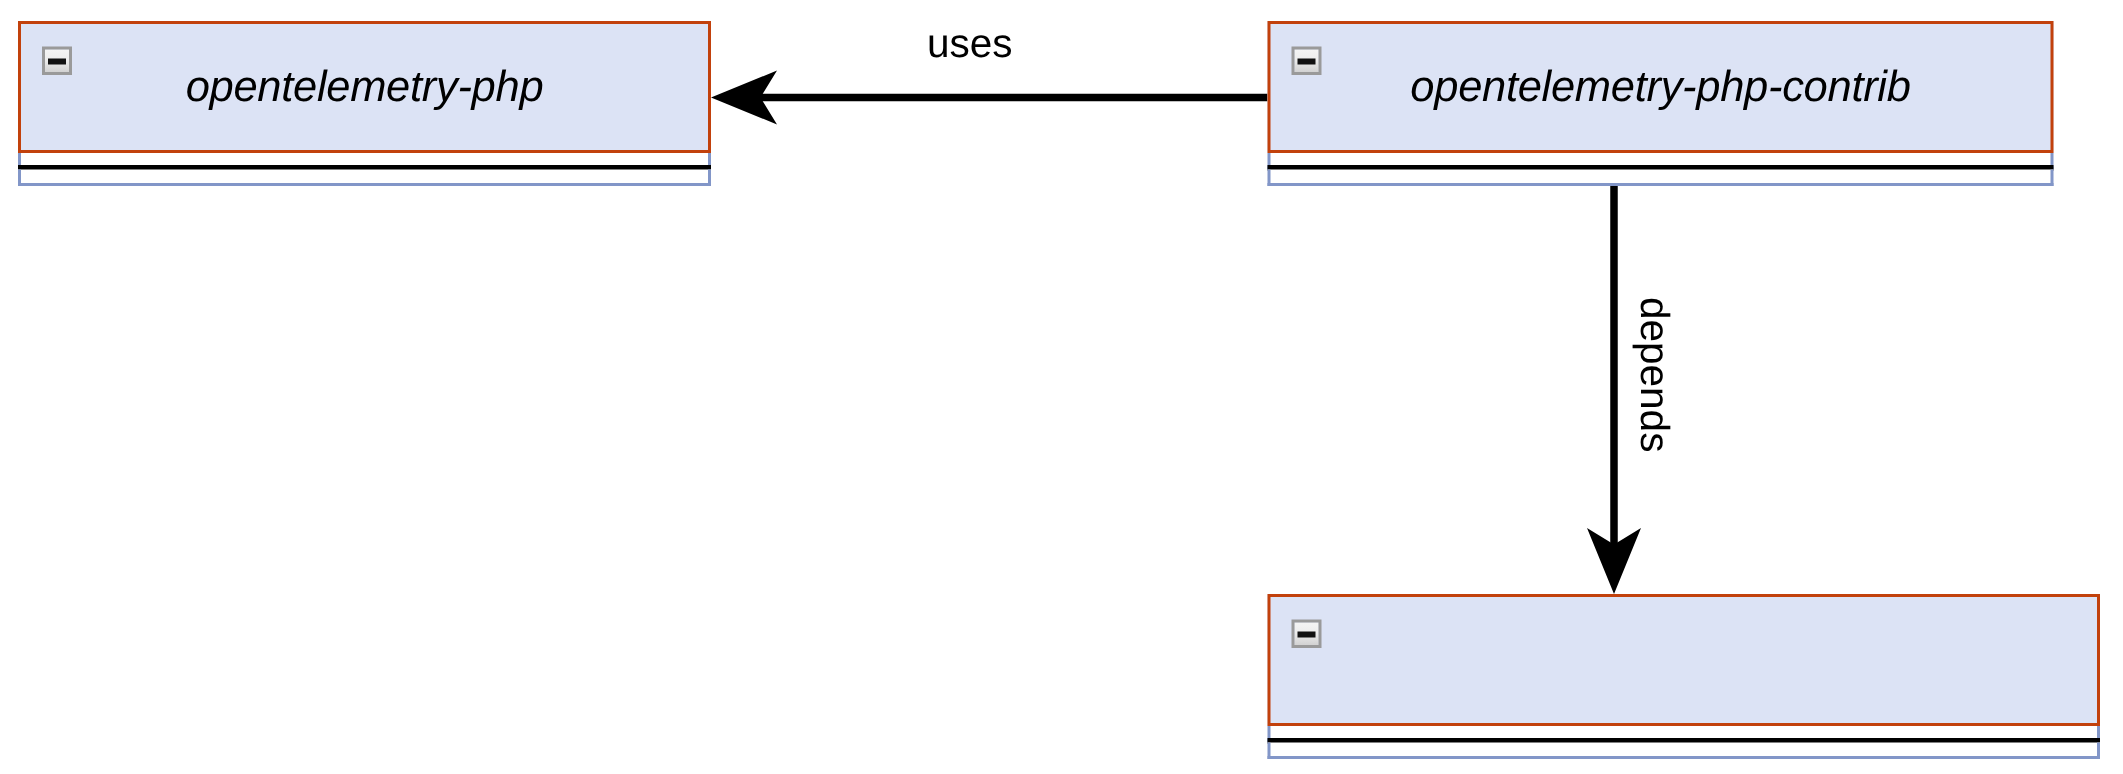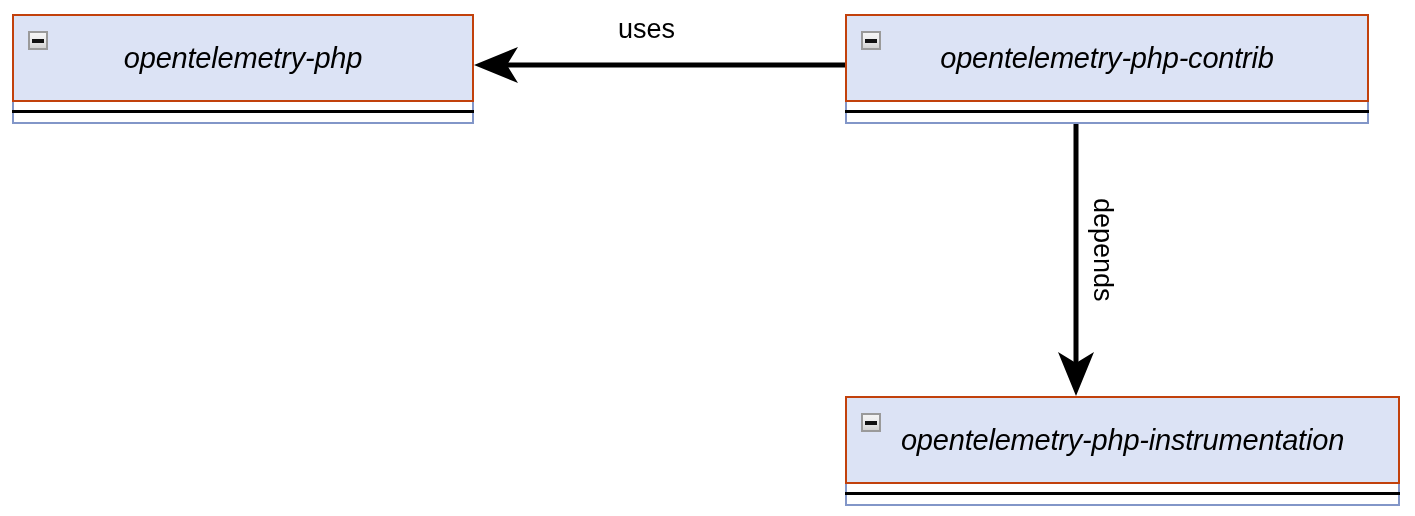--- a/index.html
+++ b/index.html
@@ -156,19 +156,18 @@
       <span class="node-icon"></span>
       <span class="node-title">opentelemetry-php-contrib</span>
     </div>
     <div class="node-compartment with-rule"></div>
     <div class="node-compartment"></div>
   </div>
 
   <div class="node" style="left:845px; top:396px; width:555px;">
     <div class="node-header">
       <span class="node-icon"></span>
-      <span class="node-title">opentelemetry-php-instrumentation</span>
     </div>
     <div class="node-compartment with-rule"></div>
     <div class="node-compartment"></div>
   </div>
 
 </div>
 
 </body></html>

